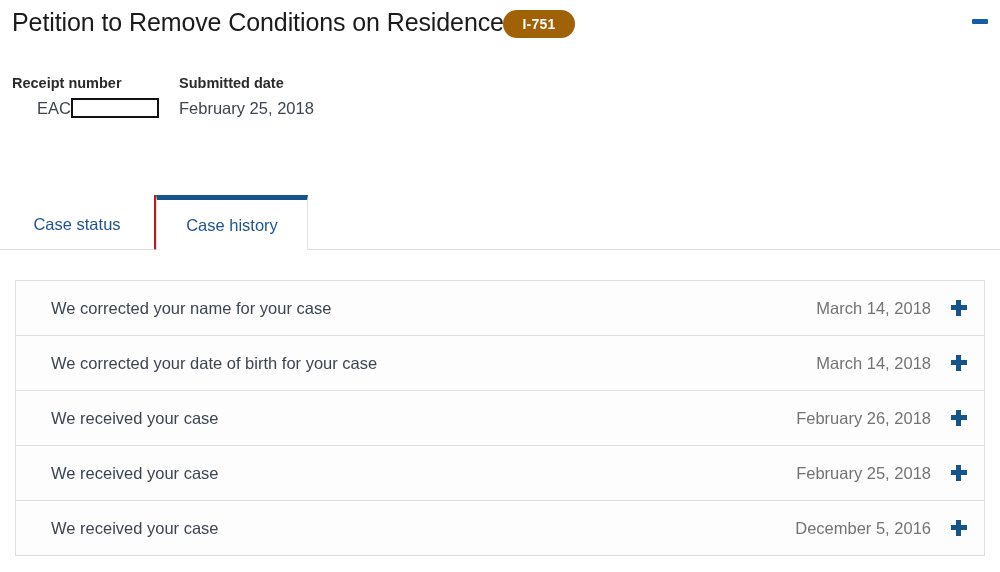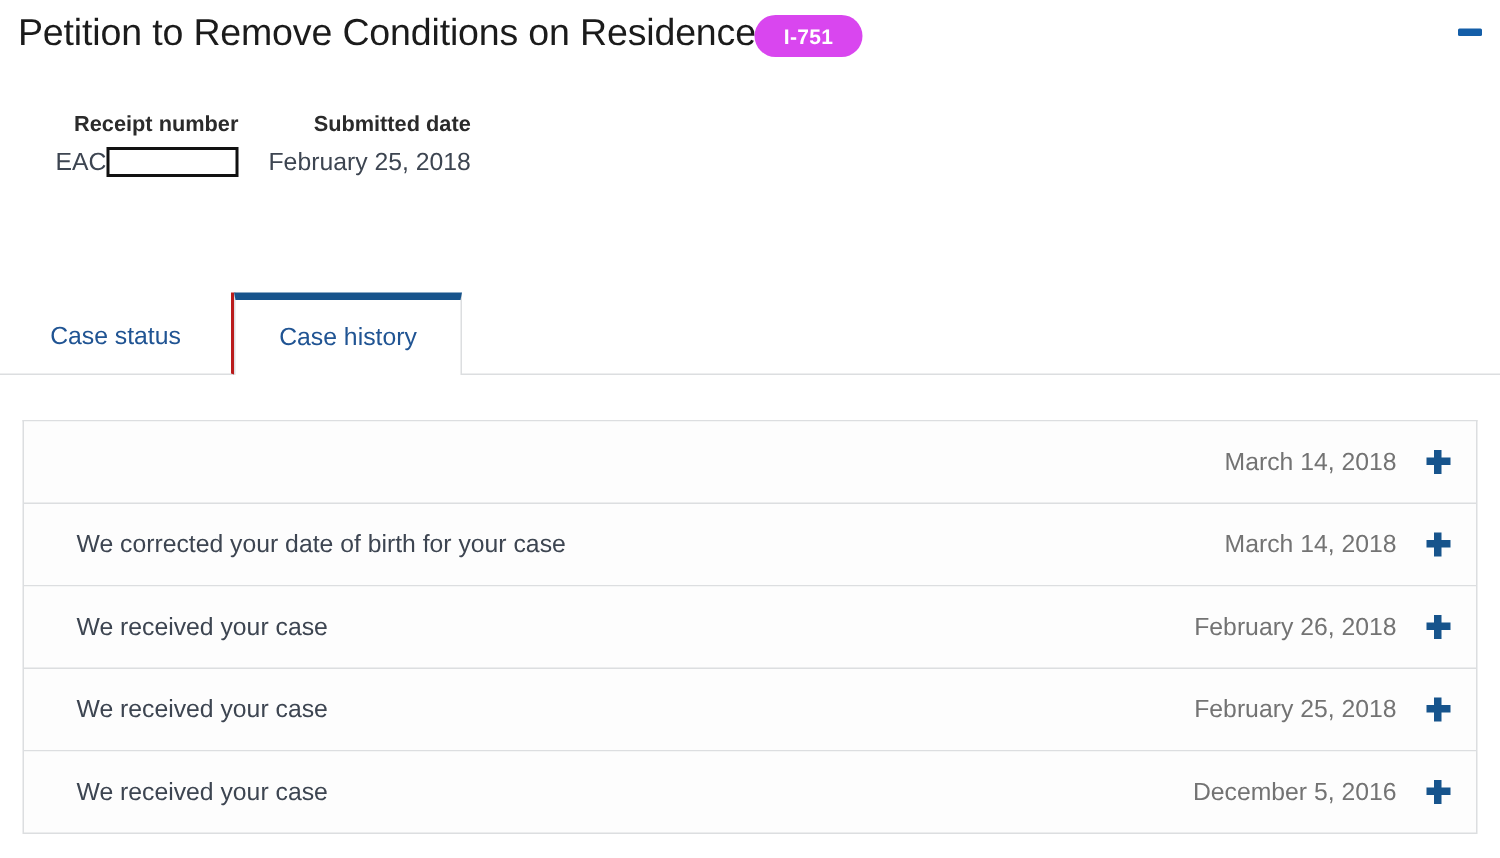--- a/index.html
+++ b/index.html
@@ -35,21 +35,21 @@
     white-space: nowrap;
   }
   #form-badge {
     position: absolute;
     left: 503px;
     top: 10px;
     height: 28px;
     min-width: 72px;
     box-sizing: border-box;
     border-radius: 14px;
-    background: #d946ef;
+    background: #a16207;
     color: #ffffff;
     font-size: 14px;
     font-weight: 600;
     letter-spacing: 0.2px;
     display: flex;
     align-items: center;
     justify-content: center;
     padding: 0 14px;
   }
   #collapse-toggle {
@@ -71,21 +71,21 @@
   }
 
   
   #meta-row {
     position: absolute;
     left: 0;
     top: 74px;
     width: 1000px;
     height: 50px;
   }
-  .meta-block { position: absolute; top: 0; text-align: right; }
+  .meta-block { position: absolute; top: 0; }
   #meta-receipt { left: 12px; }
   #meta-submitted { left: 179px; }
   .meta-label {
     font-size: 14.5px;
     font-weight: 700;
     color: #2b2b2b;
     line-height: 18px;
     white-space: nowrap;
   }
   .meta-value {
@@ -252,20 +252,21 @@
     <span>Case status</span>
   </div>
   <div class="tab active">
     <span>Case history</span>
   </div>
 </div>
 
 <div id="history-list">
 
   <div class="history-row">
+    <span class="row-text">We corrected your name for your case</span>
     <span class="row-date">March 14, 2018</span>
     <span class="row-expand">
       <span class="hbar"></span>
       <span class="vbar"></span>
     </span>
   </div>
 
   <div class="history-row">
     <span class="row-text">We corrected your date of birth for your case</span>
     <span class="row-date">March 14, 2018</span>

